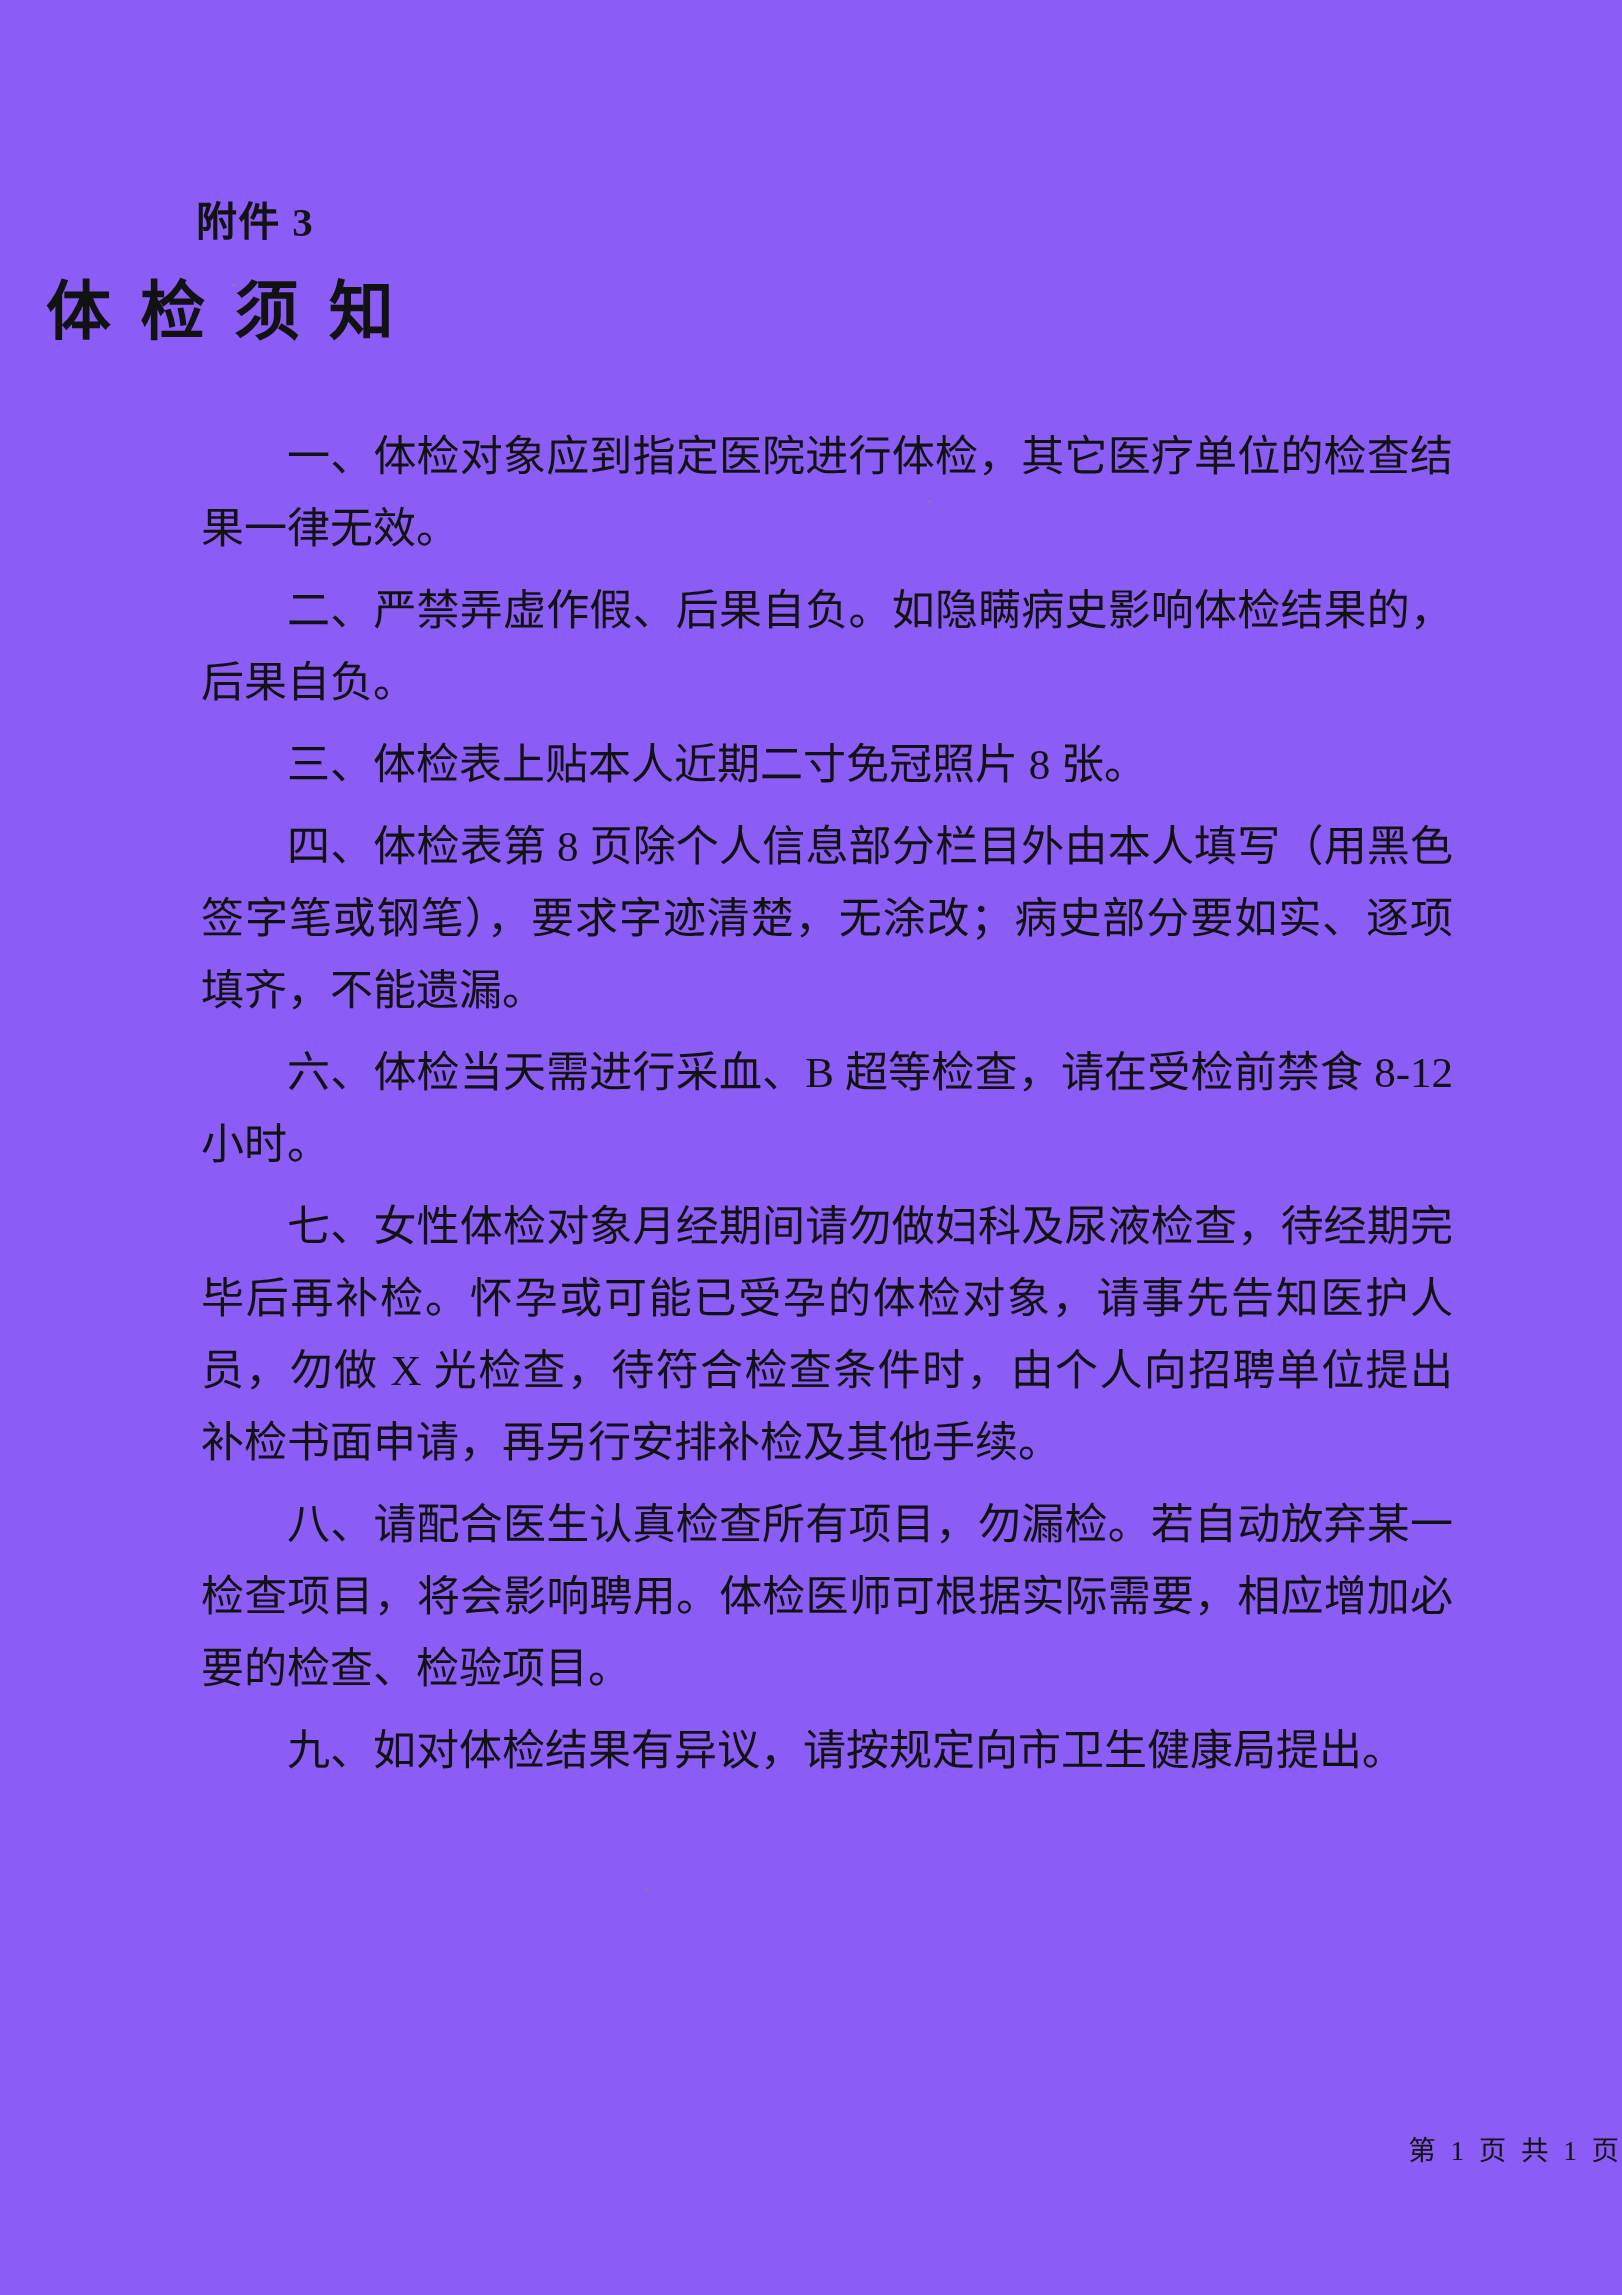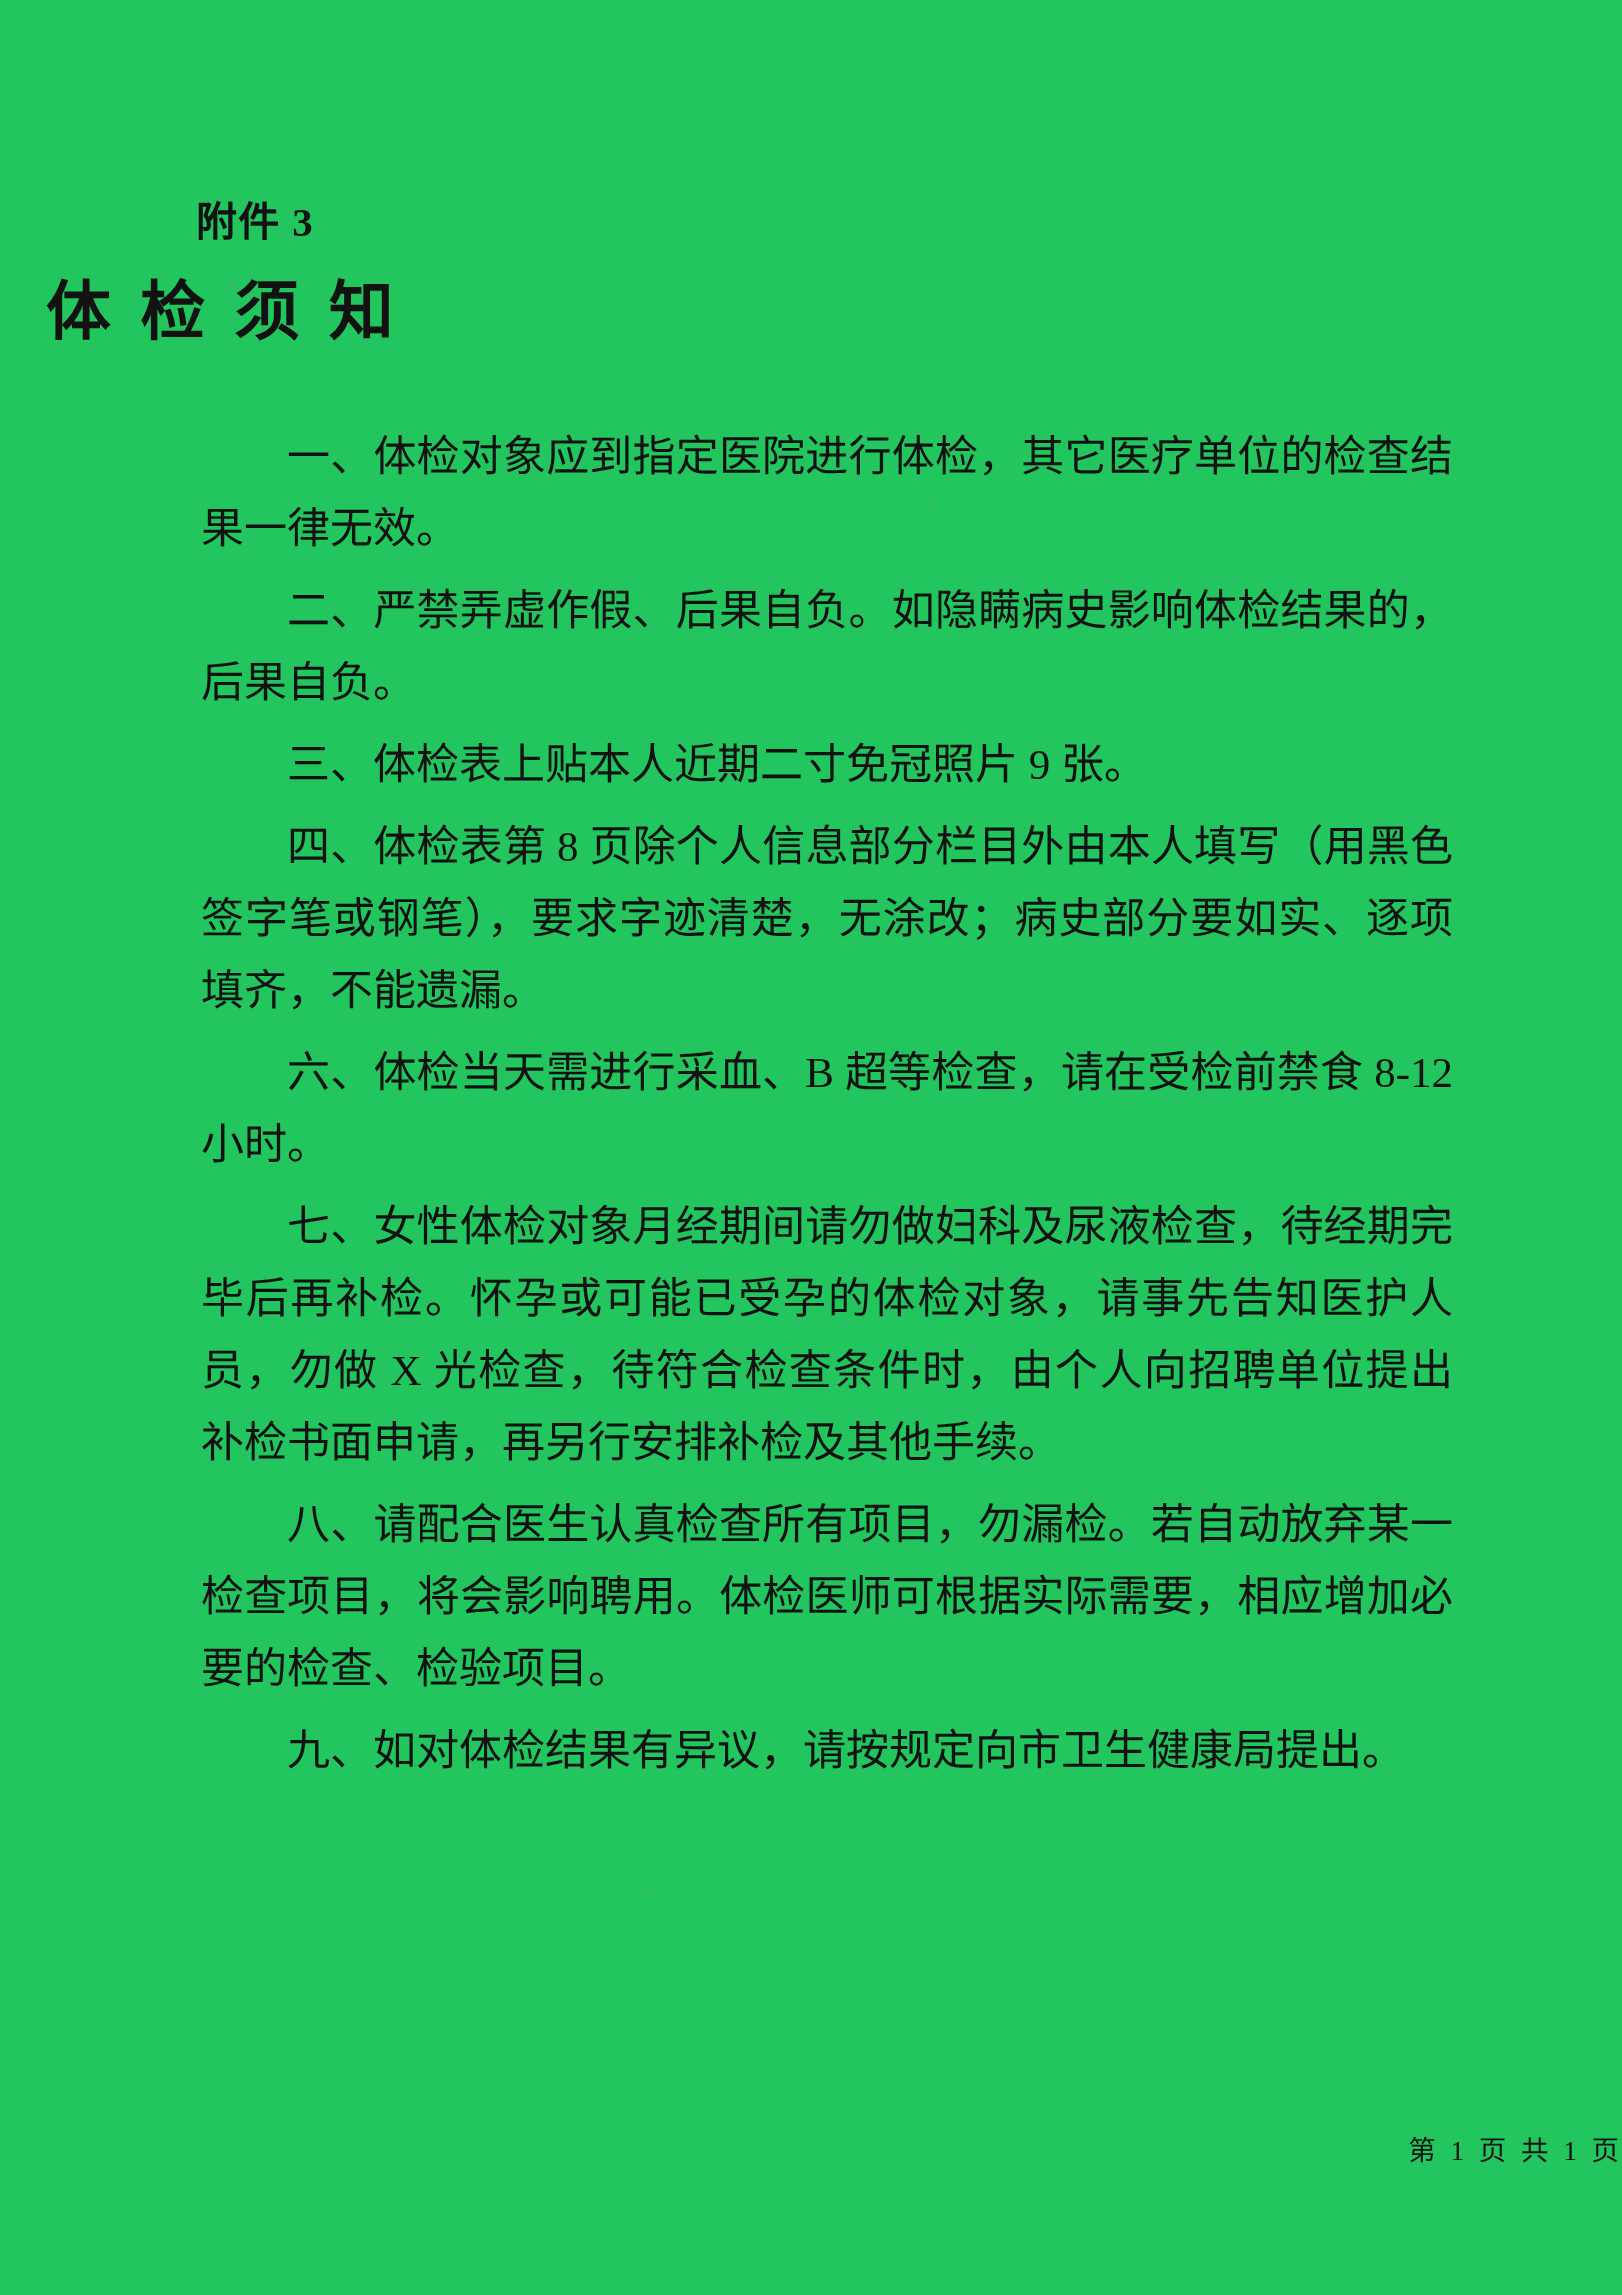--- a/index.html
+++ b/index.html
@@ -4,21 +4,21 @@
 <style>
   html, body {
     margin: 0;
     padding: 0;
     background: #ffffff;
   }
   .sheet {
     position: relative;
     width: 1623px;
     height: 2295px;
-    background: #22c55e;
+    background: #8b5cf6;
     color: #121212;
     font-family: "Liberation Serif", "DejaVu Serif", serif;
     overflow: hidden;
   }
   .attachment-label {
     position: absolute;
     left: 196px;
     top: 188px;
     font-size: 41px;
     font-weight: 700;
@@ -78,21 +78,21 @@
 
 <div class="sheet">
 
   <div class="attachment-label">附件 3</div>
 
   <h1 class="doc-title" style="margin:0;">体 检 须 知</h1>
 
   <div class="notice-body">
       <p class="paragraph">一、体检对象应到指定医院进行体检，其它医疗单位的检查结果一律无效。</p>
       <p class="paragraph">二、严禁弄虚作假、后果自负。如隐瞒病史影响体检结果的，后果自负。</p>
-      <p class="paragraph">三、体检表上贴本人近期二寸免冠照片 9 张。</p>
+      <p class="paragraph">三、体检表上贴本人近期二寸免冠照片 8 张。</p>
       <p class="paragraph">四、体检表第 8 页除个人信息部分栏目外由本人填写（用黑色签字笔或钢笔），要求字迹清楚，无涂改；病史部分要如实、逐项填齐，不能遗漏。</p>
       <p class="paragraph">六、体检当天需进行采血、B 超等检查，请在受检前禁食 8-12 小时。</p>
       <p class="paragraph">七、女性体检对象月经期间请勿做妇科及尿液检查，待经期完毕后再补检。怀孕或可能已受孕的体检对象，请事先告知医护人员，勿做 X 光检查，待符合检查条件时，由个人向招聘单位提出补检书面申请，再另行安排补检及其他手续。</p>
       <p class="paragraph">八、请配合医生认真检查所有项目，勿漏检。若自动放弃某一检查项目，将会影响聘用。体检医师可根据实际需要，相应增加必要的检查、检验项目。</p>
       <p class="paragraph">九、如对体检结果有异议，请按规定向市卫生健康局提出。</p>
     </div>
 
   <div class="page-footer">第 1 页 共 1 页</div>
 
   <div class="scan-speck speck-1"></div>

